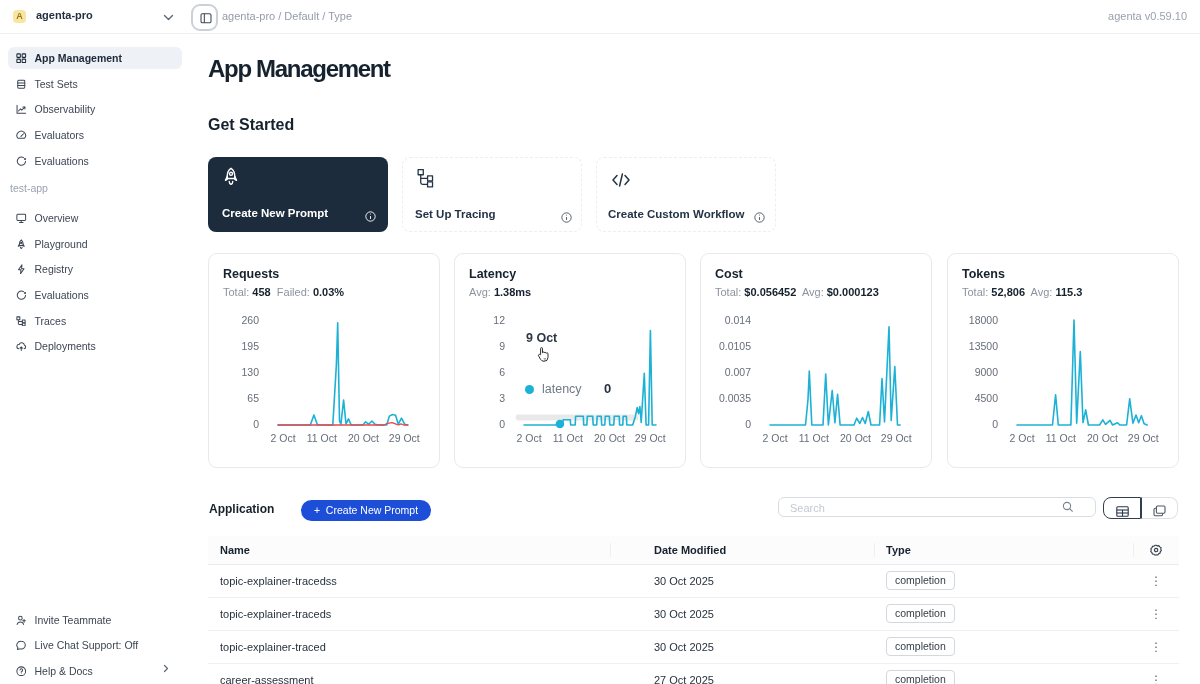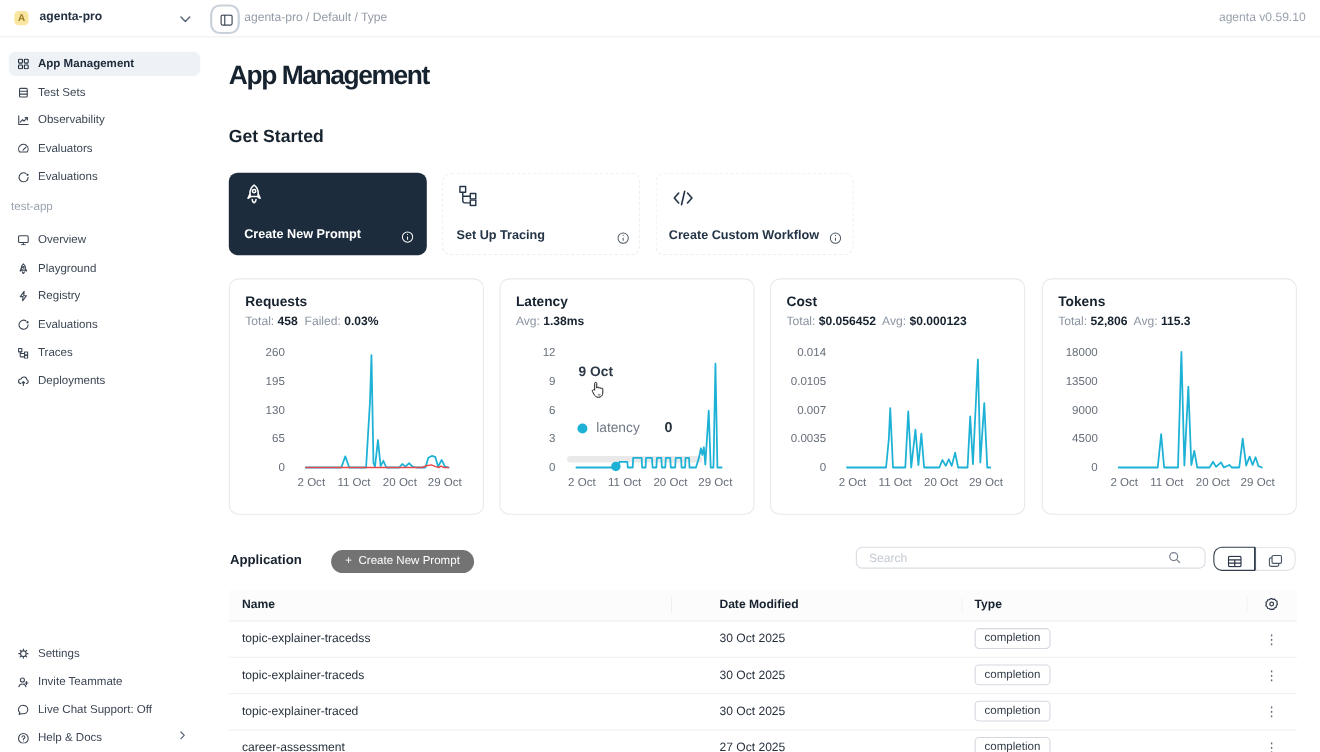--- a/index.html
+++ b/index.html
@@ -25,21 +25,21 @@
 .gs .ic { position:absolute; left:14px; top:10px; }
 .gsl { position:absolute; font-size:11.5px; font-weight:bold; top:50px; }
 .inf { position:absolute; top:51px; }
 .stat { position:absolute; top:219px; width:232px; height:215px; border:1px solid #e7e9ed; border-radius:9px; background:#fff; }
 .st-t { position:absolute; left:14px; top:13px; font-size:12.5px; font-weight:bold; color:#16222e; }
 .st-s { position:absolute; left:14px; top:32px; font-size:11px; color:#8a94a1; }
 .st-s b { color:#16222e; }
 .spark { position:absolute; left:0px; top:47px; }
 .ax { font-size:10.5px; fill:#666e79; font-family:"Liberation Sans",sans-serif; }
 .apph { position:absolute; left:19px; top:468px; font-size:12px; font-weight:bold; color:#16222e; }
-.btn { position:absolute; left:111px; top:466px; width:130px; height:21px; background:#737373; border-radius:11px; color:#fff; font-size:10.5px; text-align:center; line-height:20px; }
+.btn { position:absolute; left:111px; top:466px; width:130px; height:21px; background:#1d4ed8; border-radius:11px; color:#fff; font-size:10.5px; text-align:center; line-height:20px; }
 .search { position:absolute; left:588px; top:463px; width:318px; height:20px; border:1px solid #d9dde2; border-radius:6px; font-size:11px; color:#c3c9d2; line-height:20px; padding-left:11px; }
 .seg1 { position:absolute; left:913px; top:463px; width:38px; height:22px; border:1.4px solid #313e4e; border-radius:8px 0 0 8px; text-align:center; }
 .seg2 { position:absolute; left:951px; top:463px; width:37px; height:22px; border:1px solid #dde1e6; border-left:1px solid #313e4e; border-radius:0 8px 8px 0; text-align:center; }
 table { position:absolute; left:18px; top:502px; width:971px; border-collapse:collapse; table-layout:fixed; }
 th, td { text-align:left; font-size:11px; padding:0 12px; overflow:hidden; white-space:nowrap; }
 thead th { height:28px; font-weight:bold; color:#16222e; background:#fcfcfd; border-bottom:1px solid #e9ebee; position:relative; }
 thead th:before { content:""; position:absolute; left:0; top:7px; width:1px; height:14px; background:#edeff2; }
 thead th:first-child:before { display:none; }
 tbody td { height:33px; border-bottom:1px solid #eef0f2; color:#28323e; }
 .c1 { width:402px; } .c2 { width:264px;padding-left:44px; } .c3 { width:259px;margin-top:24px; } .c4 { width:46px; text-align:center; }
@@ -146,27 +146,20 @@
       <span>Traces</span>
     </div>
 <div class="mi" style="top:301px">
       <svg width="10.5" height="10.5" viewBox="0 0 12 12" fill="none" stroke="currentColor" stroke-width="1.15" stroke-linecap="round" stroke-linejoin="round">
         <path d="M3.2 8.8 a2.4 2.4 0 0 1 .4-4.8 a3.1 3.1 0 0 1 6 .9 a2 2 0 0 1 -.4 3.9"></path>
         <path d="M6 10.8 L6 6.8 M4.6 8.2 L6 6.8 L7.4 8.2"></path>
       </svg>
       <span>Deployments</span>
     </div>
 
-<div class="mi" style="top:549px">
-      <svg width="10.5" height="10.5" viewBox="0 0 12 12" fill="none" stroke="currentColor" stroke-width="1.15" stroke-linecap="round" stroke-linejoin="round">
-        <circle cx="6" cy="6" r="2.9"></circle>
-        <path d="M6 1.2 V2.5 M6 9.5 V10.8 M1.2 6 H2.5 M9.5 6 H10.8 M2.6 2.6 L3.55 3.55 M8.45 8.45 L9.4 9.4 M9.4 2.6 L8.45 3.55 M3.55 8.45 L2.6 9.4"></path>
-      </svg>
-      <span>Settings</span>
-    </div>
 <div class="mi" style="top:575px">
       <svg width="10.5" height="10.5" viewBox="0 0 12 12" fill="none" stroke="currentColor" stroke-width="1.15" stroke-linecap="round" stroke-linejoin="round">
         <circle cx="5" cy="3.6" r="2.1"></circle>
         <path d="M1.3 10.8 a3.8 3.8 0 0 1 7.4 0"></path>
         <line x1="9.2" y1="5.2" x2="9.2" y2="8.2"></line>
         <line x1="7.7" y1="6.7" x2="10.7" y2="6.7"></line>
       </svg>
       <span>Invite Teammate</span>
     </div>
 <div class="mi" style="top:600px">

